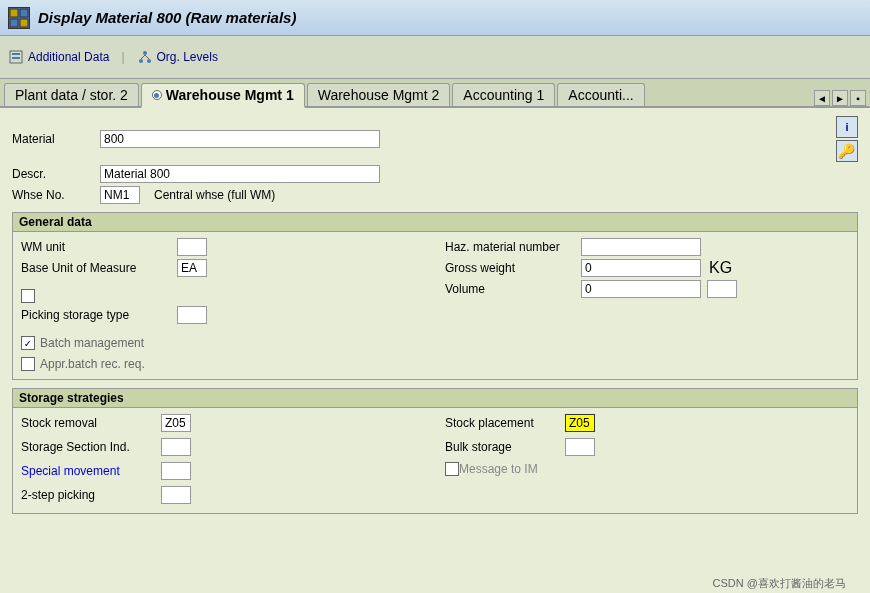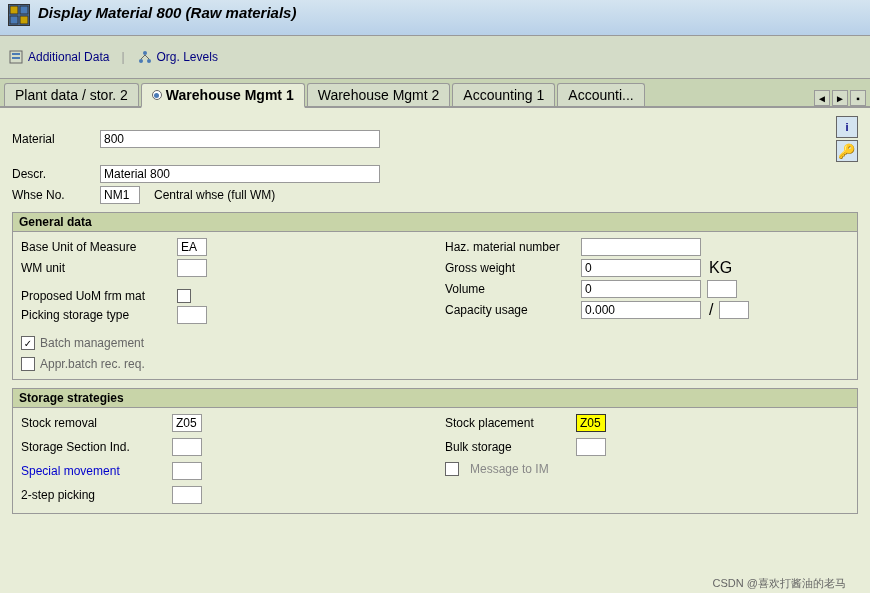--- a/index.html
+++ b/index.html
@@ -11,21 +11,21 @@
       height: 593px;
       overflow: hidden;
     }
 
     
     .title-bar {
       background: linear-gradient(to bottom, #d4e4f0, #b8d0e8);
       border-bottom: 1px solid #999;
       padding: 4px 8px;
       display: flex;
-      align-items: flex-start;
+      align-items: center;
       gap: 8px;
       height: 36px;
     }
     .title-bar-icon {
       width: 22px;
       height: 22px;
       background: #4a7ab5;
       border: 1px solid #333;
       display: flex;
       align-items: center;
@@ -276,21 +276,21 @@
     
     .field-input.highlighted {
       background: #ffff00;
       border: 1px solid #333;
     }
 
     
     .storage-row {
       display: flex;
       align-items: center;
-      gap: 11px;
+      gap: 0;
       margin-bottom: 3px;
     }
     .storage-label {
       width: 140px;
       font-size: 12px;
     }
     .storage-label-r {
       width: 120px;
       font-size: 12px;
     }
@@ -395,30 +395,29 @@
     </div>
   </div>
 
   <div class="section-box">
     <div class="section-title">General data</div>
     <div class="section-content">
       <div class="two-col">
 
         <div class="col-fields">
           <div class="field-row-left">
+            <span class="label-l">WM unit</span>
+            <input class="field-input fi-s" type="text" value="" readonly="" style="">
+          </div>
+          <div class="field-row-left">
             <span class="label-l">Base Unit of Measure</span>
             <input class="field-input fi-s" type="text" value="EA" readonly="" style="">
           </div>
-          <div class="field-row-left">
-            <span class="label-l">WM unit</span>
-            <input class="field-input fi-s" type="text" value="" readonly="" style="">
-          </div>
           <div style="height:6px;"></div>
           <div class="field-row-left">
-            <span class="label-l">Proposed UoM frm mat</span>
             <div class="cb"></div>
           </div>
           <div class="field-row-left">
             <span class="label-l">Picking storage type</span>
             <input class="field-input fi-s" type="text" value="" readonly="" style="">
           </div>
           <div style="height:4px;"></div>
           <div class="cb-row">
             <div class="cb checked"></div>
             <span class="cb-label">Batch management</span>
@@ -437,26 +436,20 @@
           <div class="field-row-left">
             <span class="label-r">Gross weight</span>
             <input class="field-input fi-l" type="text" value="0" readonly="" style="">
             <span class="unit-label">KG</span>
           </div>
           <div class="field-row-left">
             <span class="label-r">Volume</span>
             <input class="field-input fi-l" type="text" value="0" readonly="" style="">
             <input class="field-input fi-s" type="text" value="" readonly="" style="">
           </div>
-          <div class="field-row-left">
-            <span class="label-r">Capacity usage</span>
-            <input class="field-input fi-l" type="text" value="0.000" readonly="" style="">
-            <span class="unit-label">/</span>
-            <input class="field-input fi-s" type="text" value="" readonly="" style="">
-          </div>
         </div>
       </div>
     </div>
   </div>
 
   <div class="section-box">
     <div class="section-title">Storage strategies</div>
     <div class="section-content">
       <div class="two-col">
 

